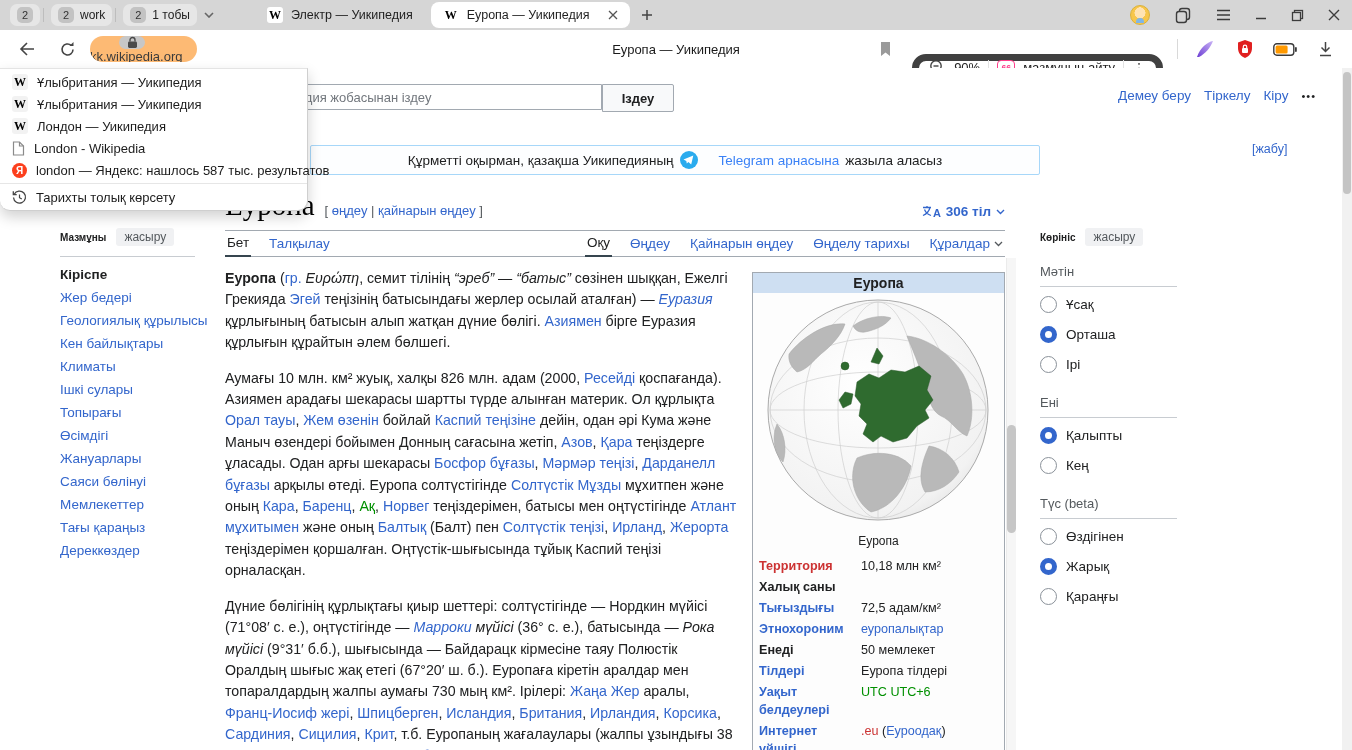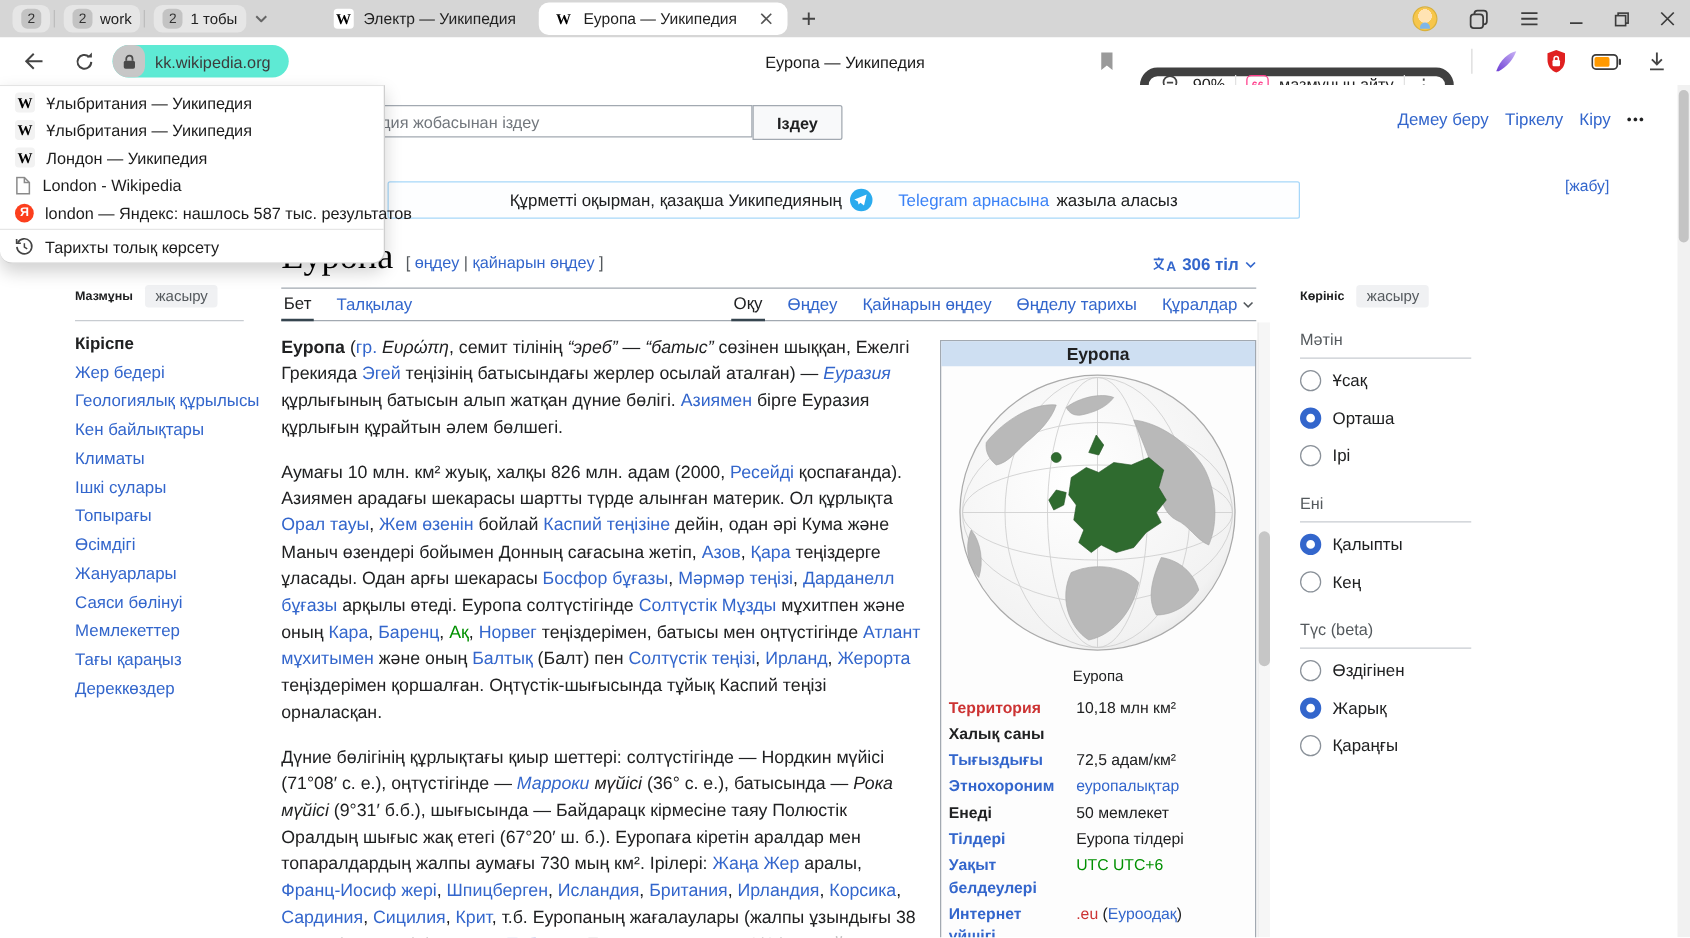--- a/index.html
+++ b/index.html
@@ -22,21 +22,21 @@
   .tab-close { margin-left:10px; display:flex; }
   .newtab { width:26px; height:26px; display:flex; align-items:center; justify-content:center; margin-left:4px; border-radius:6px; }
   .winctl { margin-left:auto; display:flex; align-items:center; }
   .winctl > * { margin-left:24px; display:flex; align-items:center; justify-content:center; }
   .avatar { width:20px; height:20px; border-radius:50%; background:radial-gradient(circle at 50% 38%, #ffe3b3 0 38%, #f7c64b 39% 100%); border:1px solid #d9b13b; position:relative; }
   .avatar:after { content:""; position:absolute; left:5px; top:12px; width:8px; height:5px; border-radius:4px 4px 0 0; background:#7fb6e8; }
 
   
   .toolbar { height:38px; background:#fff; display:flex; align-items:center; padding:0 14px; position:relative; }
   .tool-ic { display:flex; align-items:center; justify-content:center; width:26px; height:26px; }
-  .urlchip { height:26px; background:#5eead4; border-radius:13px; display:flex; align-items:center; margin-left:10px; padding-right:14px; overflow:hidden; }
+  .urlchip { height:26px; background:#fdba74; border-radius:13px; display:flex; align-items:center; margin-left:10px; padding-right:14px; overflow:hidden;flex-direction:column; }
   .lockbox { width:26px; height:26px; border-radius:9px; background:#c7c7c7; display:flex; align-items:center; justify-content:center; margin-right:8px; }
   .urltext { font-size:13px; color:#3c3c3c; }
   .center-title { position:absolute; left:380px; right:380px; text-align:center; font-size:13px; color:#1a1a1a; pointer-events:none; }
   .right-tools { margin-left:auto; display:flex; align-items:center; gap:14px; }
   .zoomgroup { height:28px; border:7px solid #404040; border-radius:14px; display:flex; align-items:center; padding:0 10px; gap:8px; font-size:13px; color:#222;margin-top:37px; }
   .zg-div { width:1px; height:16px; background:#e2e2e2; }
   .quotebox { width:18px; height:15px; border:1.6px solid #ff3d8b; border-radius:4px; color:#ff3d8b; font-size:8.5px; font-weight:700; display:flex; align-items:center; justify-content:center; }
   .vdots { font-size:14px; color:#444; letter-spacing:0; line-height:1; }
 
   

